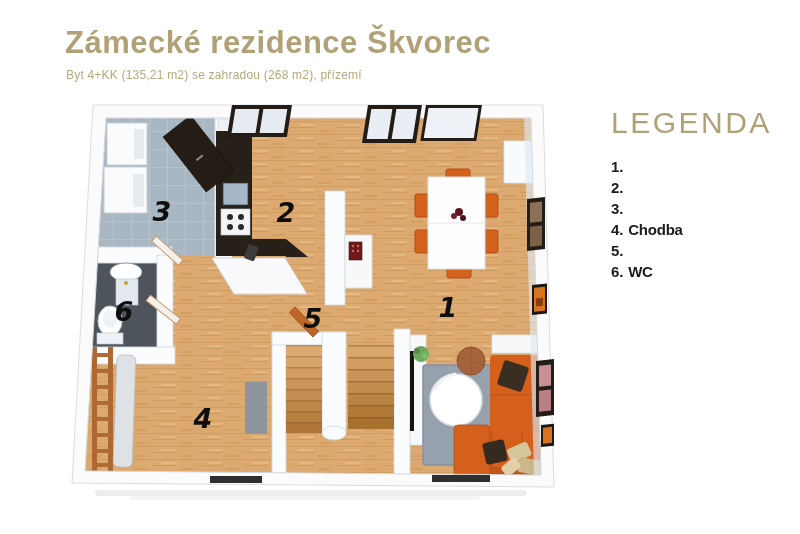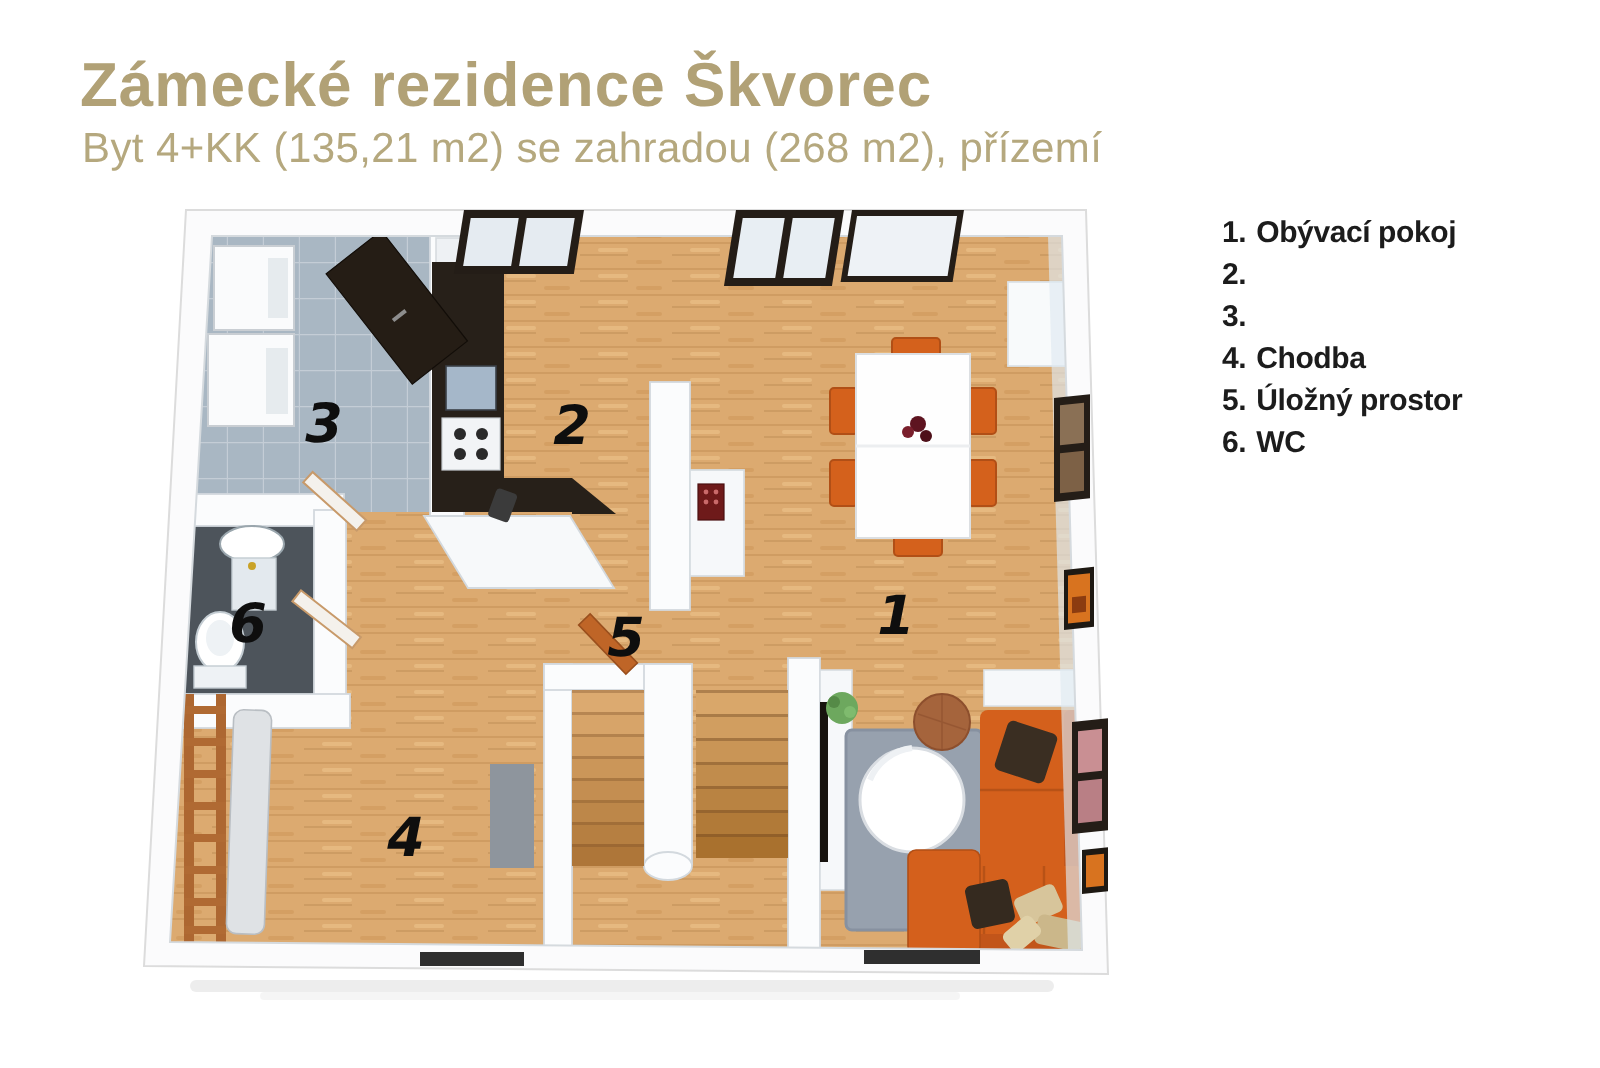--- a/index.html
+++ b/index.html
@@ -1,26 +1,26 @@
 <!DOCTYPE html>
 <html><head>
 <meta charset="utf-8">
 <style>
   html,body{margin:0;padding:0;}
   body{
     width:800px;height:534px;position:relative;background:#ffffff;
     font-family:"Liberation Sans", sans-serif;overflow:hidden;
   }
-  .header{position:absolute;left:40px;top:24px;width:560px;}
+  .header{position:absolute;left:65px;top:24px;width:560px;}
   .title{
     font-size:31px;font-weight:bold;letter-spacing:.5px;
     color:#b1a176;margin:0;line-height:38px;
   }
   .subtitle{
-    font-size:21px;font-weight:normal;letter-spacing:.2px;
+    font-size:12px;font-weight:normal;letter-spacing:.2px;
     color:#b5a87e;margin:2px 0 0 1px;line-height:22px;
   }
   .plan{position:absolute;left:60px;top:95px;width:545px;height:425px;}
   .legend{position:absolute;left:611px;top:106px;width:182px;}
   .legend-title{
     font-size:30px;font-weight:400;color:#b1a176;letter-spacing:2.5px;
     margin:0 0 16px 0;line-height:34px;
   }
   .legend-item{
     display:flex;gap:5px;font-size:15px;font-weight:bold;color:#1c1c1c;
@@ -285,35 +285,34 @@
     <text class="rn" x="102" y="126">3</text>
     <text class="rn" x="226" y="127">2</text>
     <text class="rn" x="388" y="222">1</text>
     <text class="rn" x="64" y="226">6</text>
     <text class="rn" x="253" y="233">5</text>
     <text class="rn" x="143" y="333">4</text>
   </g>
 </svg>
 
 <aside class="legend">
+  <h2 class="legend-title">LEGENDA</h2>
   <div class="legend-item">
     <span>1.</span>
-    <span>Obývací pokoj</span>
   </div>
   <div class="legend-item">
     <span>2.</span>
   </div>
   <div class="legend-item">
     <span>3.</span>
   </div>
   <div class="legend-item">
     <span>4.</span>
     <span>Chodba</span>
   </div>
   <div class="legend-item">
     <span>5.</span>
-    <span>Úložný prostor</span>
   </div>
   <div class="legend-item">
     <span>6.</span>
     <span>WC</span>
   </div>
 </aside>
 
 </body></html>

